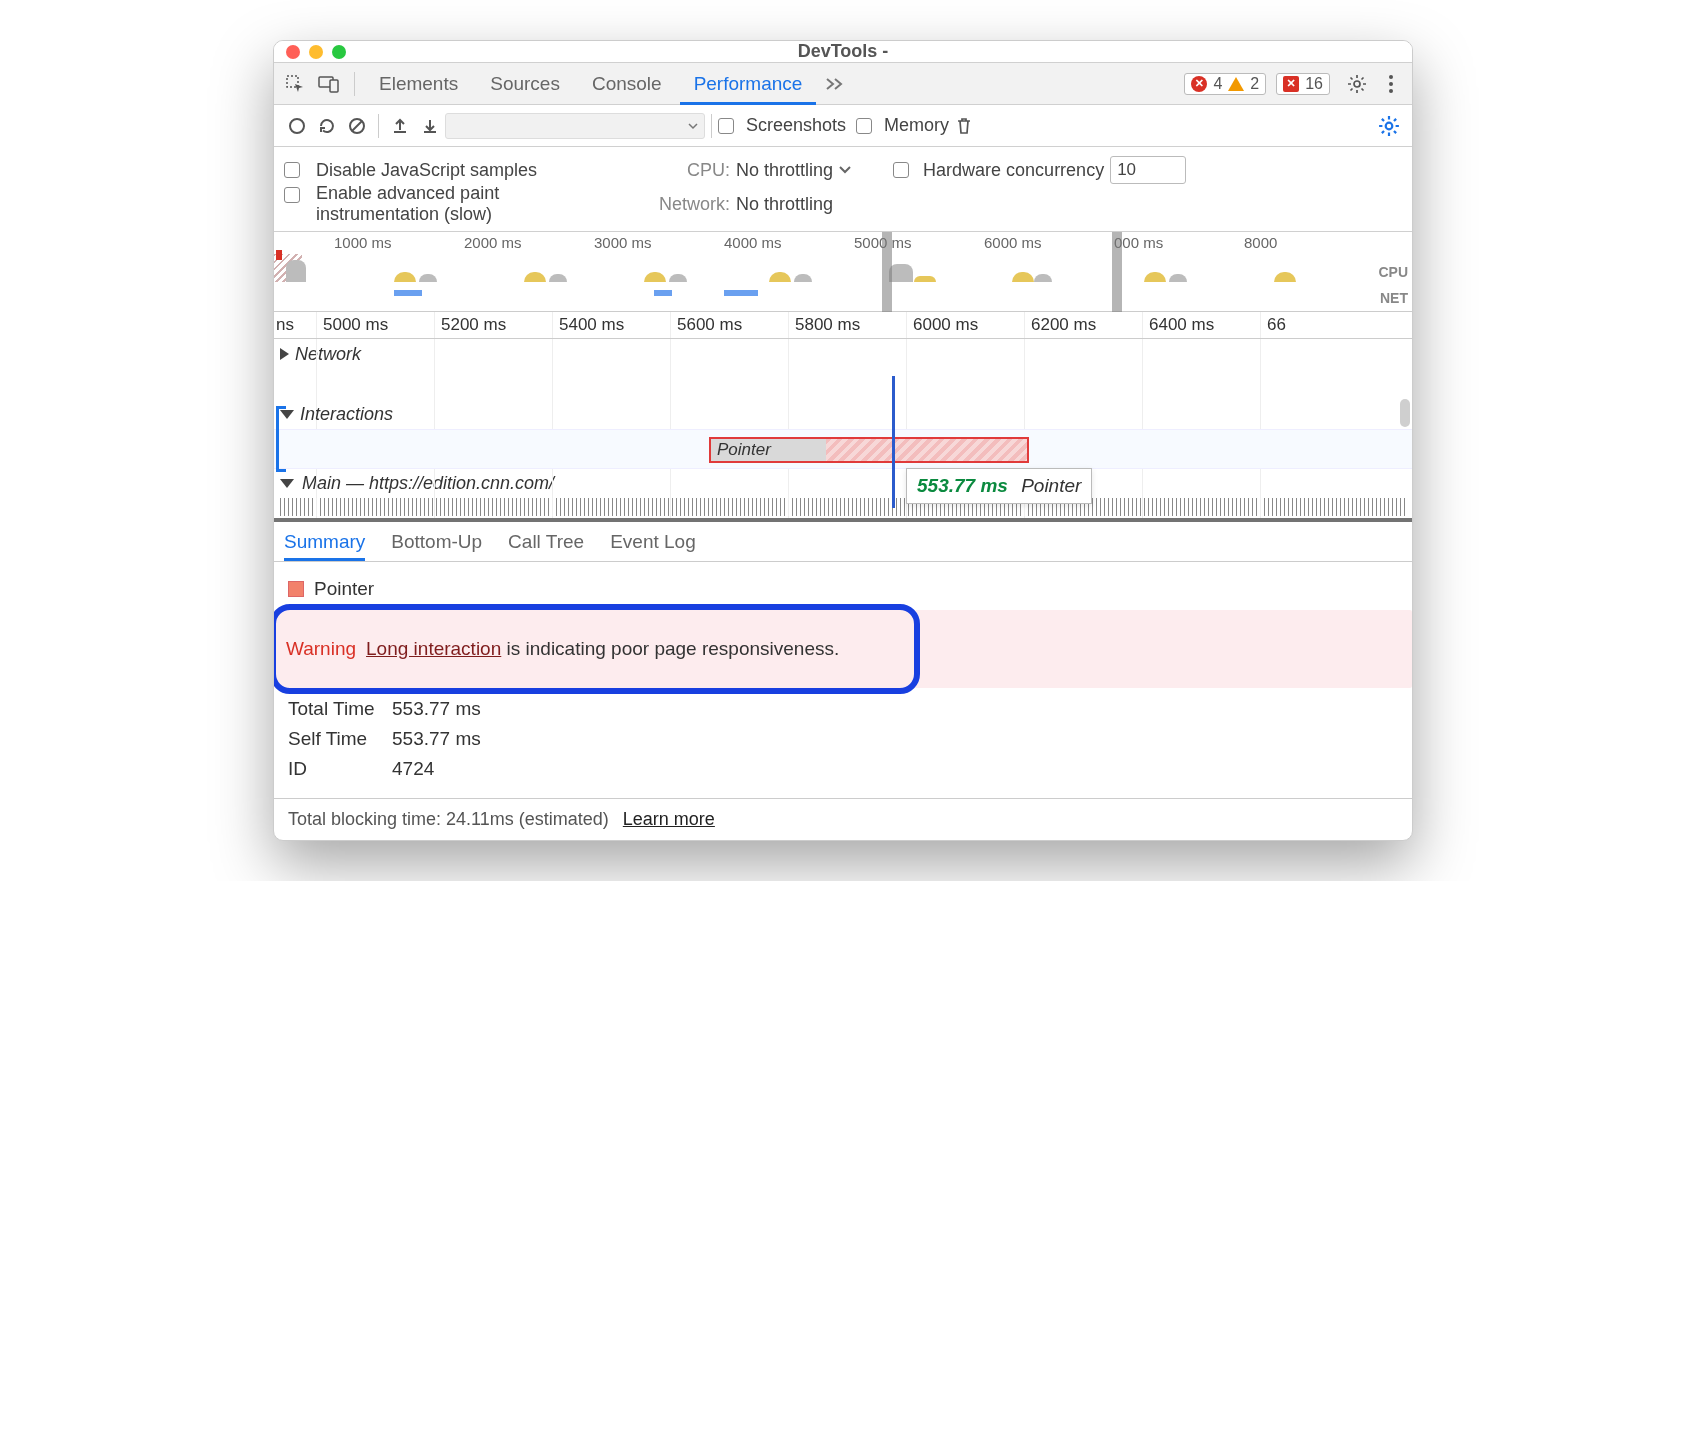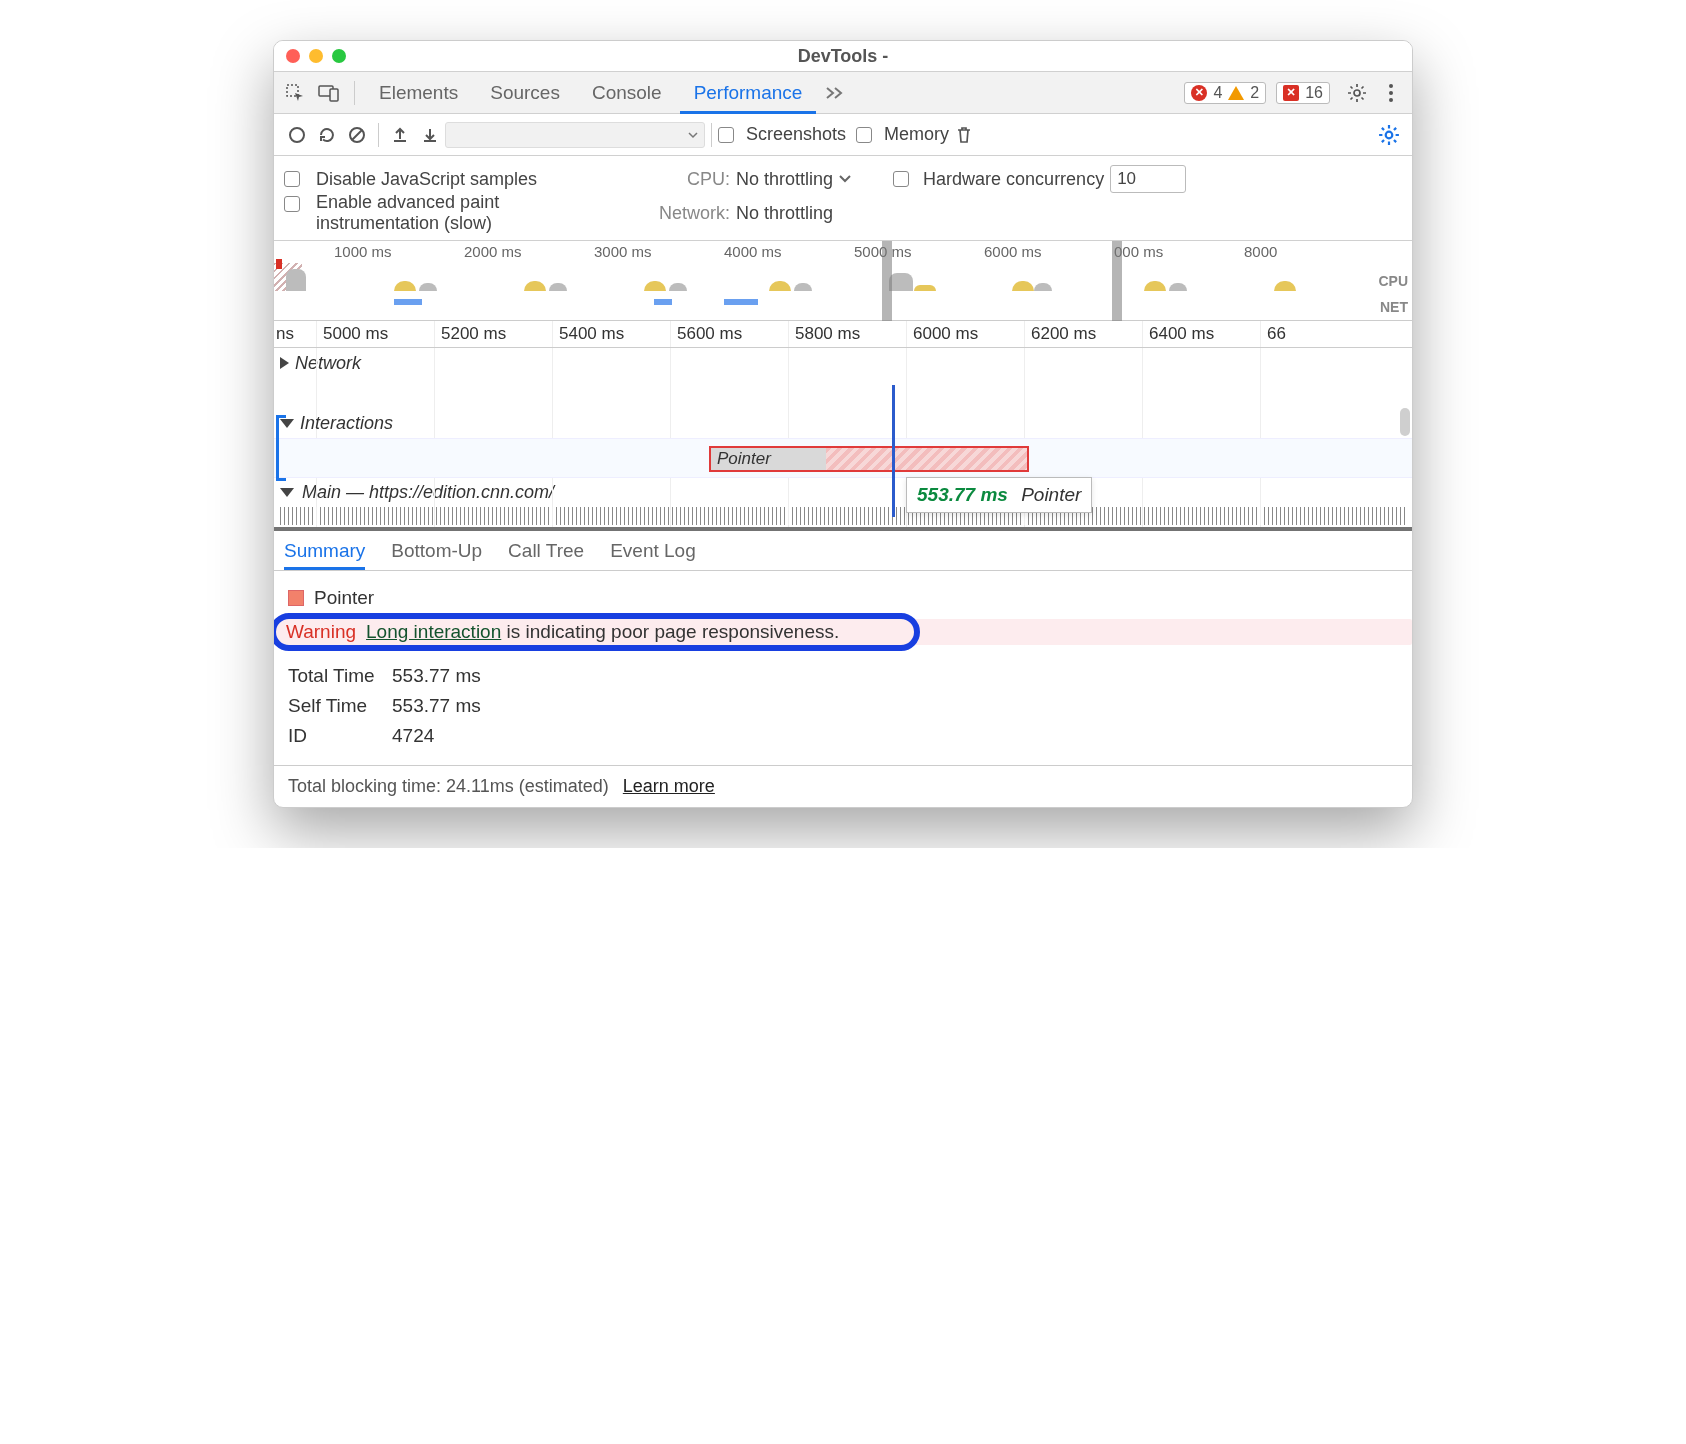--- a/index.html
+++ b/index.html
@@ -14,21 +14,21 @@
     width: 1140px;
     margin: 40px auto;
     border: 1px solid #ccc;
     border-radius: 10px;
     box-shadow: 0 24px 60px rgba(0,0,0,0.35);
     background: #fff;
     overflow: hidden;
   }
   
   .titlebar {
-    height: 31px;
+    height: 22px;
     display: flex;
     align-items: center;
     padding: 0 12px;
     border-bottom: 1px solid #d0d0d0;
     background: #fff;
   }
   .traffic { display: flex; gap: 9px; }
   .dot { width: 14px; height: 14px; border-radius: 50%; }
   .dot.red { background: #ff5f57; }
   .dot.yellow { background: #febc2e; }
@@ -154,25 +154,25 @@
     background: repeating-linear-gradient(90deg,#888 0,#888 1px,transparent 1px,transparent 4px);
   }
   
   .dtabs { display:flex; border-bottom:1px solid #ccc; padding:0 10px; gap:26px; height:40px; align-items:flex-end; font-size:19px; color:#666; }
   .dtab { padding-bottom:8px; cursor:pointer; }
   .dtab.active { color:#1a73e8; box-shadow: inset 0 -3px 0 #1a73e8; }
   .details { padding: 10px 14px; font-size: 19px; }
   .ptrrow { display:flex; align-items:center; gap:10px; margin:6px 0 10px; }
   .sqred { width:16px; height:16px; background:#f2816b; border:1px solid #d66; }
   .warnbar {
-    position:relative; background:#fdecee; padding:2px 12px; margin: 0 -14px 20px;
+    position:relative; background:#fdecee; padding:28px 12px; margin: 0 -14px 10px;
     display:flex; align-items:center; gap:10px; border-radius:2px;
   }
   .warnbar .w { color:#d93025; }
-  .warnbar a { color:#14532d; text-decoration:underline; cursor:pointer; }
+  .warnbar a { color:#7f1d1d; text-decoration:underline; cursor:pointer; }
   .highlight-ring {
     position:absolute; left:-4px; top:-6px; bottom:-6px;
     width: 650px; border:6px solid #183fe0; border-radius:20px; pointer-events:none;
   }
   .kv { display:flex; gap:14px; margin:8px 0; }
   .kv .k { color:#333; width:90px; }
   .footer {
     border-top:1px solid #ccc; padding:10px 14px; font-size:18px; color:#555;
     display:flex; gap:14px; align-items:center;
   }

